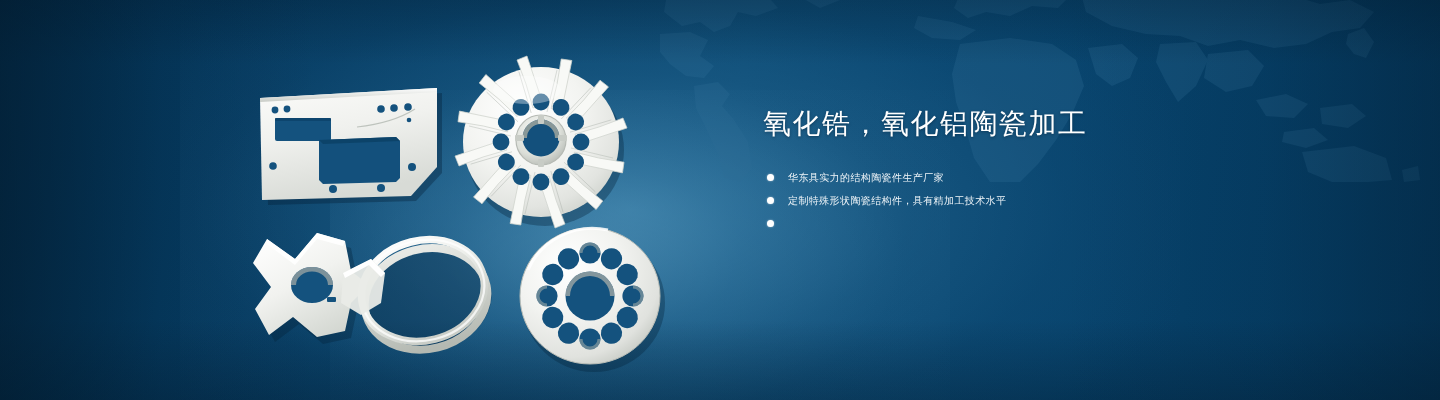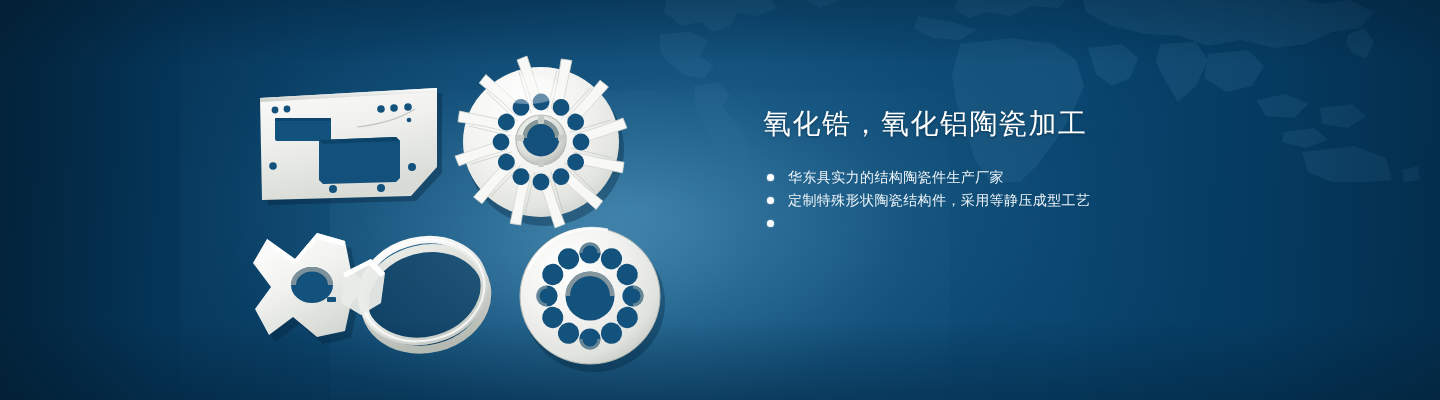--- a/index.html
+++ b/index.html
@@ -88,21 +88,21 @@
   .bullets {
     list-style: none;
     margin: 22px 0 0 0;
     padding: 0;
   }
   .bullet {
     display: flex;
     align-items: center;
     height: 23px;
     color: #eef4f8;
-    font-size: 14px;
+    font-size: 10px;
     letter-spacing: 0.4px;
     white-space: nowrap;
   }
   .dot {
     flex: 0 0 auto;
     width: 7px;
     height: 7px;
     border-radius: 50%;
     background: #ffffff;
     margin-left: 4px;
@@ -485,21 +485,21 @@
 
   <div class="text-col">
     <div class="headline">氧化锆，氧化铝陶瓷加工</div>
     <ul class="bullets">
       <li class="bullet">
         <span class="dot"></span>
         <span>华东具实力的结构陶瓷件生产厂家</span>
       </li>
       <li class="bullet">
         <span class="dot"></span>
-        <span>定制特殊形状陶瓷结构件，采用等静压成型工艺</span>
+        <span>定制特殊形状陶瓷结构件，具有精加工技术水平</span>
       </li>
       <li class="bullet">
         <span class="dot"></span>
       </li>
     </ul>
   </div>
 
 </div>
 
 </body></html>

